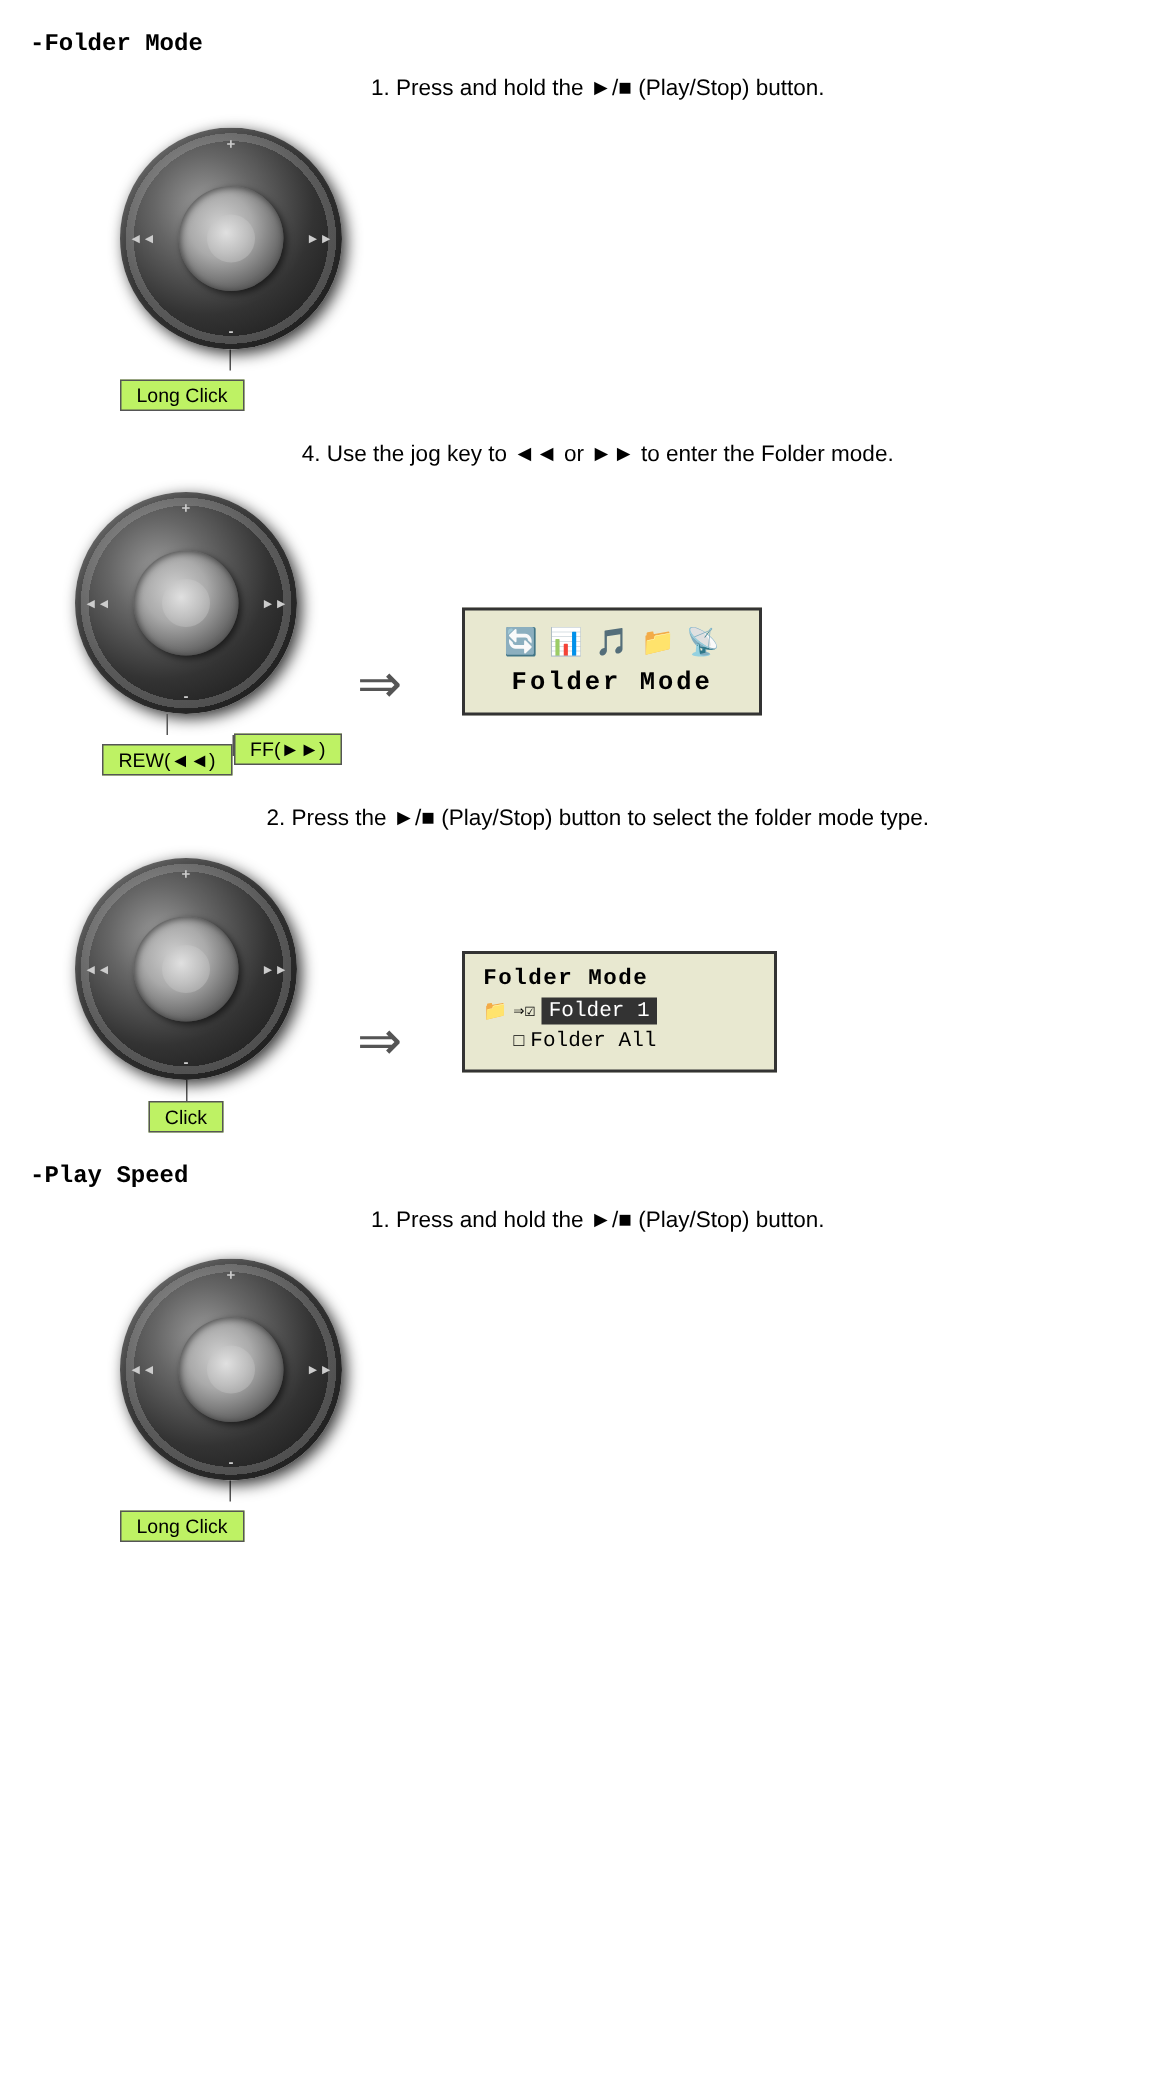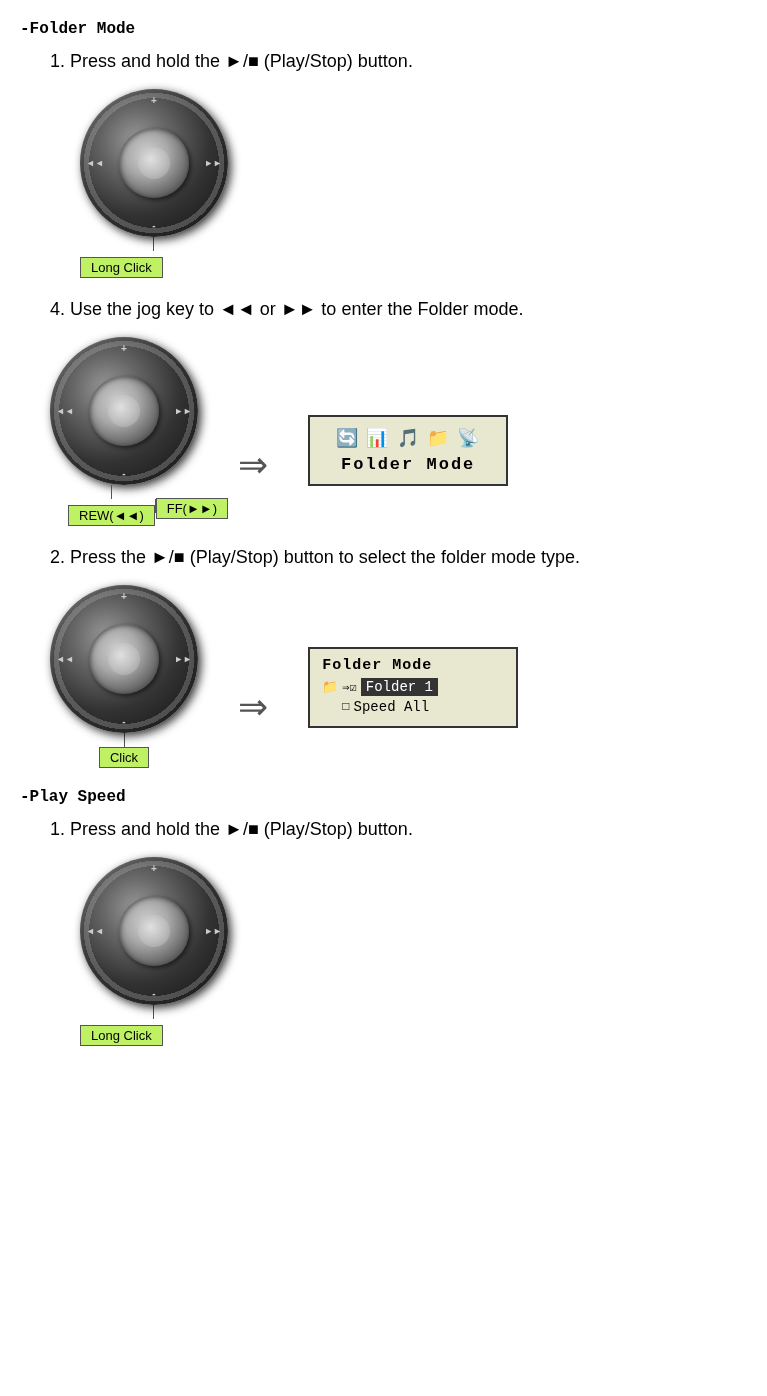--- a/index.html
+++ b/index.html
@@ -21,22 +21,23 @@
       font-family: Liberation Mono, monospace;
     }
 
     .step {
       margin-left: 30px;
       margin-bottom: 18px;
     }
 
     .step-text {
       margin-bottom: 14px;
-      font-size: 18px;
+      font-size: 15px;
       line-height: 1.5;
+      text-align: center;
     }
 
     .diagram-row {
       display: flex;
       align-items: center;
       margin-bottom: 8px;
       gap: 20px;
     }
 
     .diagram-col {
@@ -268,21 +269,21 @@
       <div class="lcd-screen folder-select" style="margin-bottom:40px;">
         <div class="lcd-header">Folder Mode</div>
         <div style="display:flex; align-items:center; gap:4px; margin: 3px 0;">
           <span style="font-size:13px;">📁</span>
           <span style="font-size:12px;">⇒☑</span>
           <span style="background:#333; color:#ffffff; padding:1px 5px; font-family:'Courier New',monospace; font-size:14px;">Folder 1</span>
         </div>
         <div style="display:flex; align-items:center; gap:4px; margin: 3px 0;">
           <span style="font-size:13px; visibility:hidden;">📁</span>
           <span style="font-size:12px;">□</span>
-          <span style="font-family:'Courier New',monospace; font-size:14px;">Speed All</span>
+          <span style="font-family:'Courier New',monospace; font-size:14px;">Folder All</span>
         </div>
       </div>
     </div>
   </div>
 </div>
 
 <div class="section-divider"></div>
 <div>
   <div class="section-header">-Play Speed</div>
 

